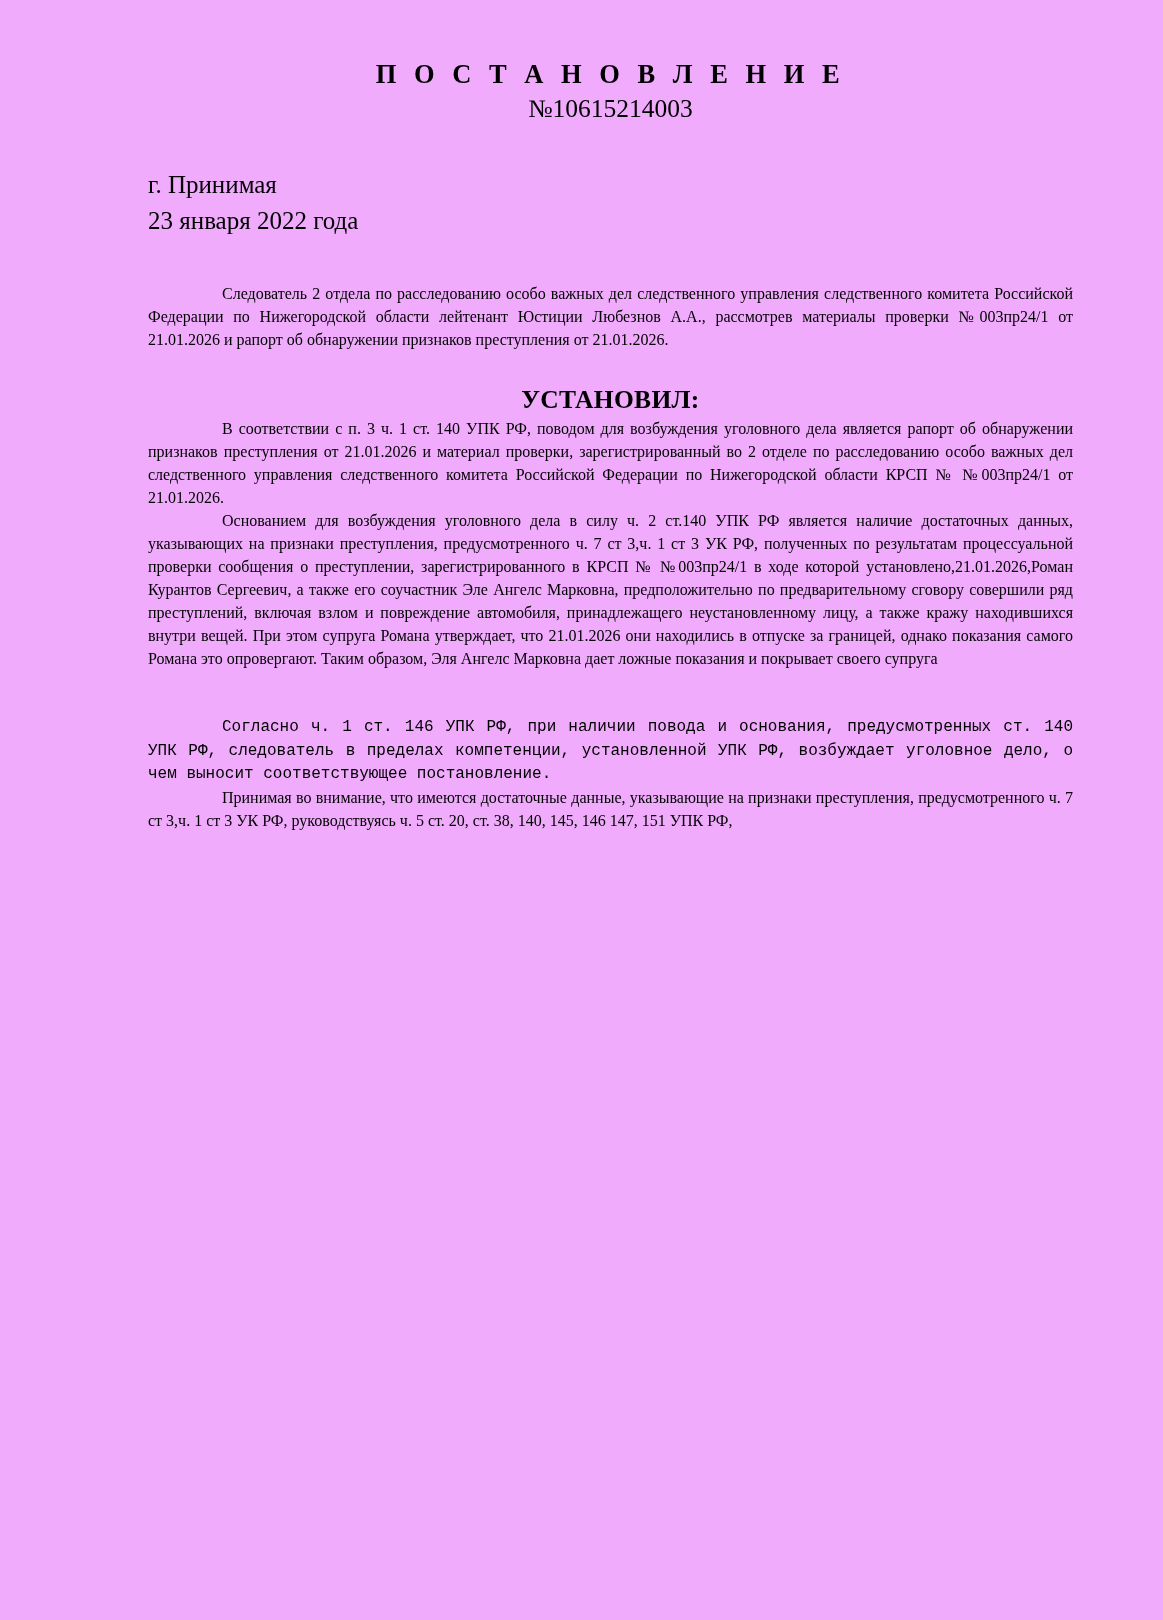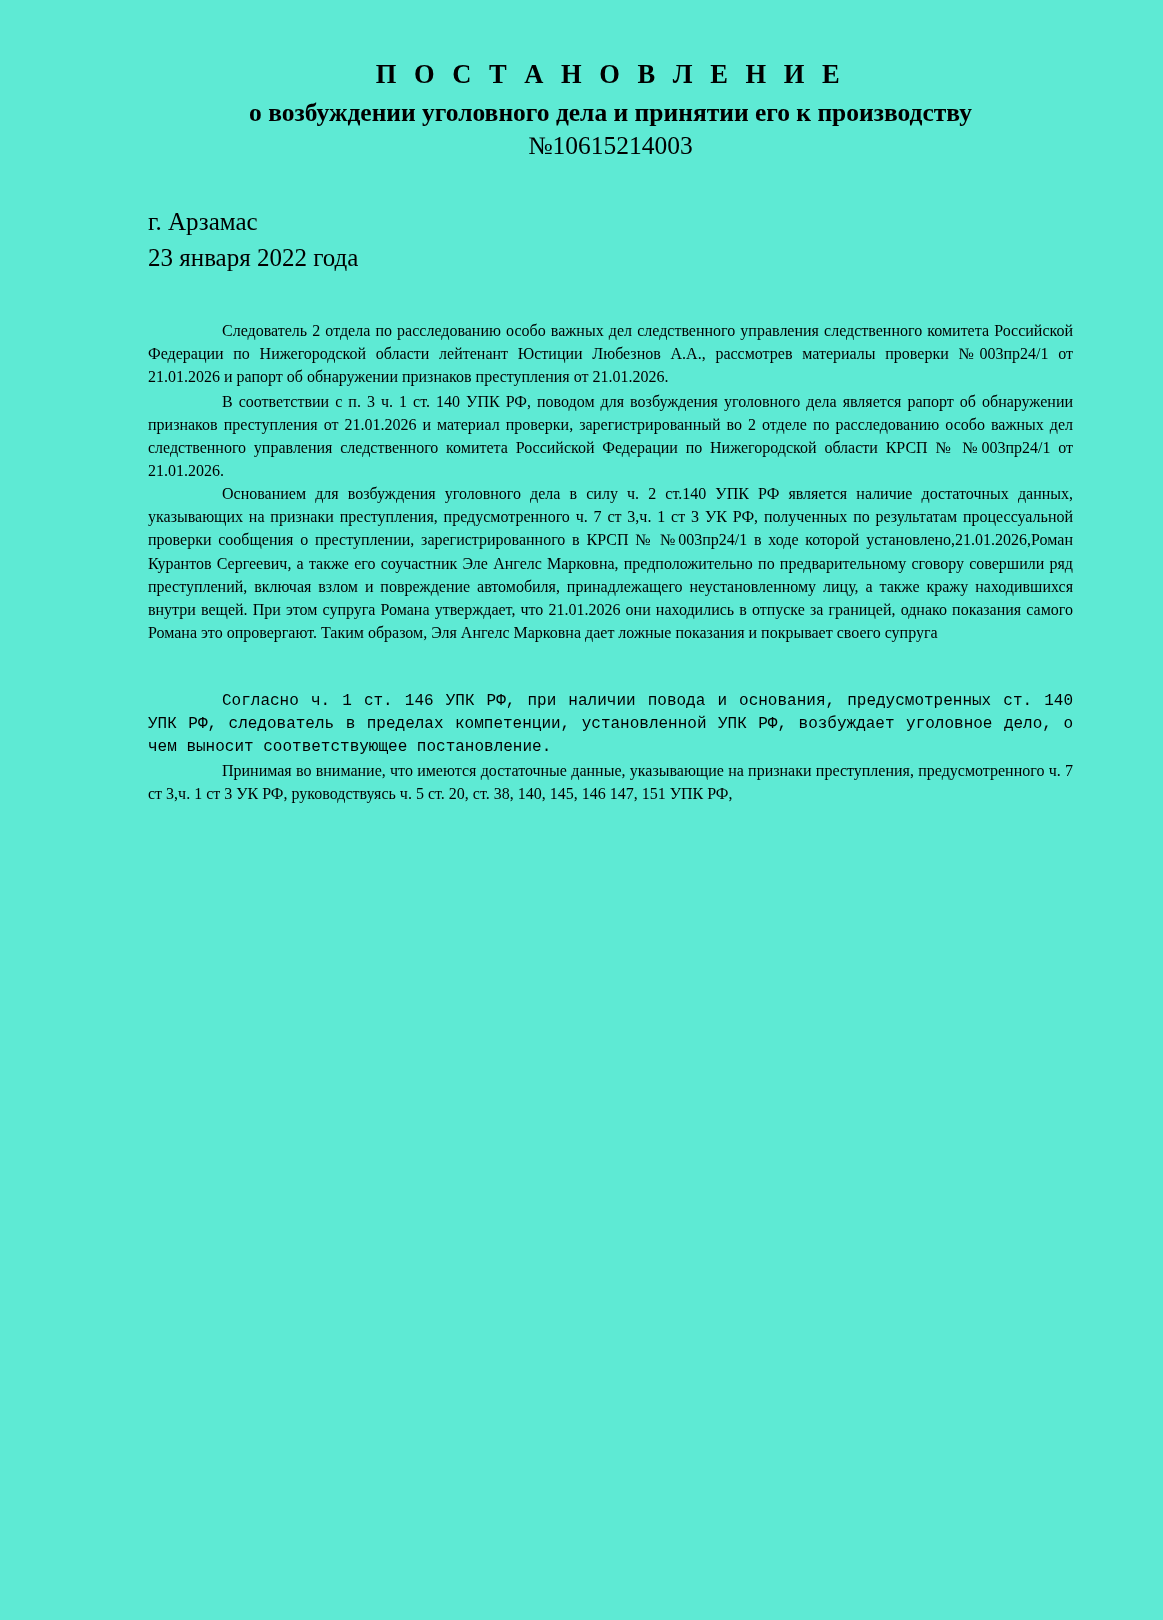--- a/index.html
+++ b/index.html
@@ -13,21 +13,21 @@
     font-family: "Liberation Serif", "DejaVu Serif", serif;
     color: #000000;
     -webkit-font-smoothing: antialiased;
   }
   .page {
     position: relative;
     width: 1163px;
     height: 1620px;
     box-sizing: border-box;
     padding: 58px 90px 0 148px;
-    background: #5eead4;
+    background: #f0abfc;
   }
   .doc-title {
     text-align: center;
     font-weight: bold;
     font-size: 26.5px;
     letter-spacing: 5.5px;
     line-height: 1.28;
     margin: 0;
     padding: 0;
   }
@@ -80,29 +80,29 @@
     margin-top: 46px;
     font-family: Liberation Mono, monospace;
   }
 </style>
 </head>
 <body>
 
 <div class="page">
 
   <h1 class="doc-title">П О С Т А Н О В Л Е Н И Е</h1>
-  <div class="doc-subtitle">о возбуждении уголовного дела и принятии его к производству</div>
   <div class="doc-number">№10615214003</div>
 
   <div class="meta-block">
-    <div class="meta-line">г. Арзамас</div>
+    <div class="meta-line">г. Принимая</div>
     <div class="meta-line">23 января 2022 года</div>
   </div>
 
   <p class="body-par par-intro">Следователь 2 отдела по расследованию особо важных дел следственного управления следственного комитета Российской Федерации по Нижегородской области  лейтенант Юстиции Любезнов А.А., рассмотрев материалы проверки №003пр24/1  от 21.01.2026 и рапорт об обнаружении признаков преступления от 21.01.2026.</p>
 
+  <div class="section-heading">УСТАНОВИЛ:</div>
 
   <p class="body-par par-tight">В соответствии с п. 3 ч. 1 ст. 140 УПК РФ, поводом для возбуждения уголовного дела является рапорт об обнаружении признаков преступления от 21.01.2026 и материал проверки, зарегистрированный во 2 отделе по расследованию особо важных дел следственного управления следственного комитета Российской Федерации по Нижегородской области КРСП № №003пр24/1 от 21.01.2026.</p>
   <p class="body-par">Основанием для возбуждения уголовного дела в силу ч. 2 ст.140 УПК РФ является наличие достаточных данных, указывающих на признаки преступления, предусмотренного ч. 7 ст 3,ч. 1 ст 3 УК РФ, полученных по результатам процессуальной проверки сообщения о преступлении, зарегистрированного в КРСП № №003пр24/1 в ходе которой установлено,21.01.2026,Роман Курантов Сергеевич, а также его соучастник Эле Ангелс Марковна, предположительно по предварительному сговору совершили ряд преступлений, включая взлом и повреждение автомобиля, принадлежащего неустановленному лицу, а также кражу находившихся внутри вещей. При этом супруга Романа утверждает, что 21.01.2026 они находились в отпуске за границей, однако показания самого Романа это опровергают. Таким образом, Эля Ангелс Марковна дает ложные показания и покрывает своего супруга</p>
   <p class="body-par par-gap-lg">Согласно ч. 1 ст. 146 УПК РФ, при наличии повода и основания, предусмотренных ст. 140 УПК РФ, следователь в пределах компетенции, установленной УПК РФ, возбуждает уголовное дело, о чем выносит соответствующее постановление.</p>
   <p class="body-par">Принимая во внимание, что имеются  достаточные данные, указывающие на признаки преступления, предусмотренного ч. 7 ст 3,ч. 1 ст 3 УК РФ, руководствуясь ч. 5 ст. 20, ст. 38, 140, 145, 146 147, 151 УПК РФ,</p>
 
 </div>
 
 </body></html>

